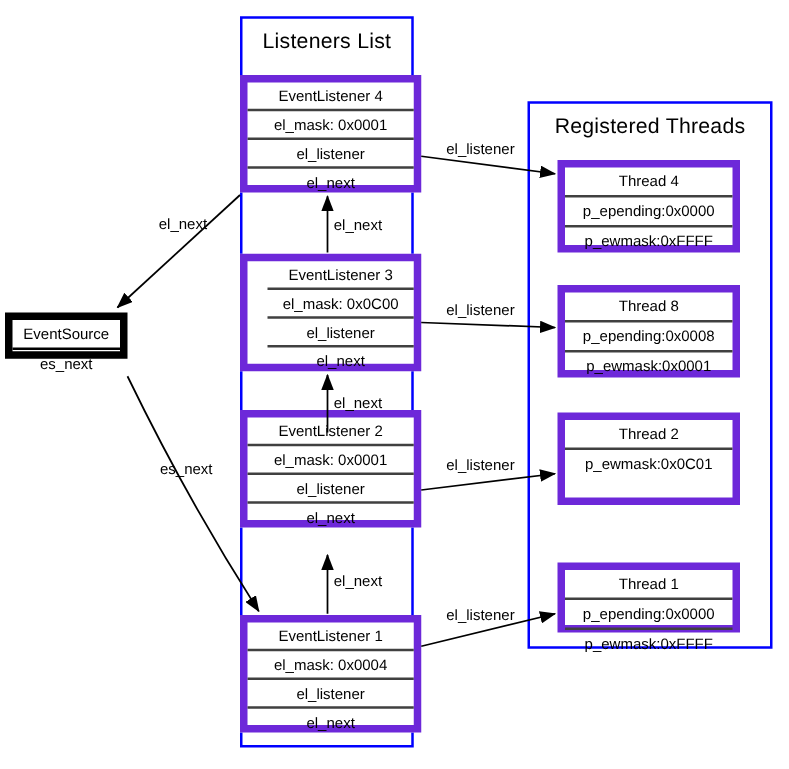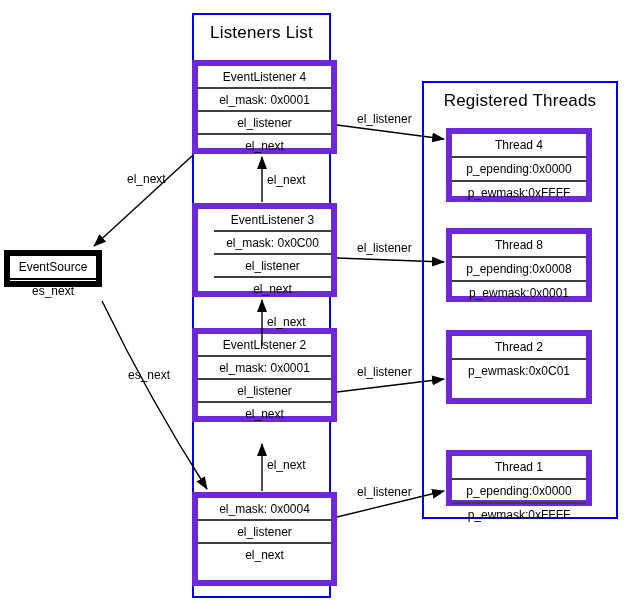--- a/index.html
+++ b/index.html
@@ -67,20 +67,21 @@
   </div>
 
   <div class="node listener-node" style="top:328px; height:94px;">
     <div class="row">EventListener 2</div>
     <div class="row">el_mask: 0x0001</div>
     <div class="row">el_listener</div>
     <div class="row">el_next</div>
   </div>
 
   <div class="node listener-node" style="top:492px; height:94px;">
+    <div class="row">EventListener 1</div>
     <div class="row">el_mask: 0x0004</div>
     <div class="row">el_listener</div>
     <div class="row">el_next</div>
   </div>
 
   <div class="node thread-node" style="top:128px; height:74px;">
     <div class="row">Thread 4</div>
     <div class="row">p_epending:0x0000</div>
     <div class="row">p_ewmask:0xFFFF</div>
   </div>

